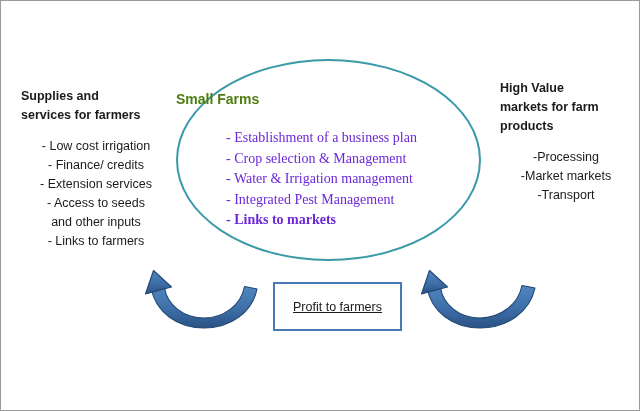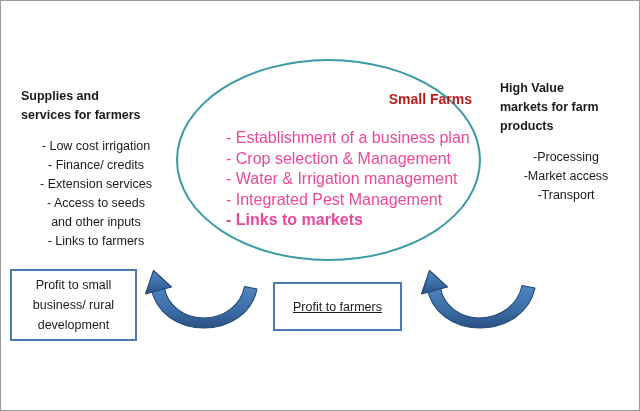--- a/index.html
+++ b/index.html
@@ -54,39 +54,40 @@
     top: 58px;
     width: 305px;
     height: 202px;
     border: 2px solid #3a9aa8;
     border-radius: 50%;
     box-sizing: border-box;
     background: transparent;
   }
   #ellipse-title {
     position: absolute;
-    left: 166px;
+    left: 175px;
     top: 90px;
     width: 305px;
-    text-align: right;
+    text-align: left;
     font-weight: bold;
     font-size: 14px;
-    color: #b91c1c;
+    color: #4d7c0f;
   }
   #ellipse-list {
     position: absolute;
     left: 225px;
     top: 127px;
     width: 250px;
     list-style: none;
     margin: 0;
     padding: 0;
-    font-size: 16px;
+    font-size: 14px;
     line-height: 20.5px;
-    color: #ec4899;
+    color: #6d28d9;
+    font-family: Liberation Serif, serif;
   }
   #ellipse-list li.strong { font-weight: bold; }
 
   
   .box {
     position: absolute;
     box-sizing: border-box;
     border: 2px solid #4a7ab5;
     background: #ffffff;
     display: flex;
@@ -133,28 +134,25 @@
     <li>- Integrated Pest Management</li>
     <li class="strong">- Links to markets</li>
   </ul>
 
   <div class="side-block" id="right-block">
     <div class="side-heading">High Value
 markets for farm
 products</div>
     <ul class="side-list">
       <li>-Processing</li>
-      <li>-Market access</li>
+      <li>-Market markets</li>
       <li>-Transport</li>
     </ul>
   </div>
 
-  <div class="box" id="box-left">Profit to small
-business/ rural
-development</div>
 
   <div class="box" id="box-center">Profit to farmers</div>
 
   <svg class="arrow-svg" id="arrow-left" width="122" height="62" viewBox="0 0 122 62">
     <defs>
       <linearGradient id="gradL" x1="0" y1="0" x2="0" y2="1">
         <stop offset="0%" stop-color="#5186bf"></stop>
         <stop offset="55%" stop-color="#3d6ea8"></stop>
         <stop offset="100%" stop-color="#2a5183"></stop>
       </linearGradient>

